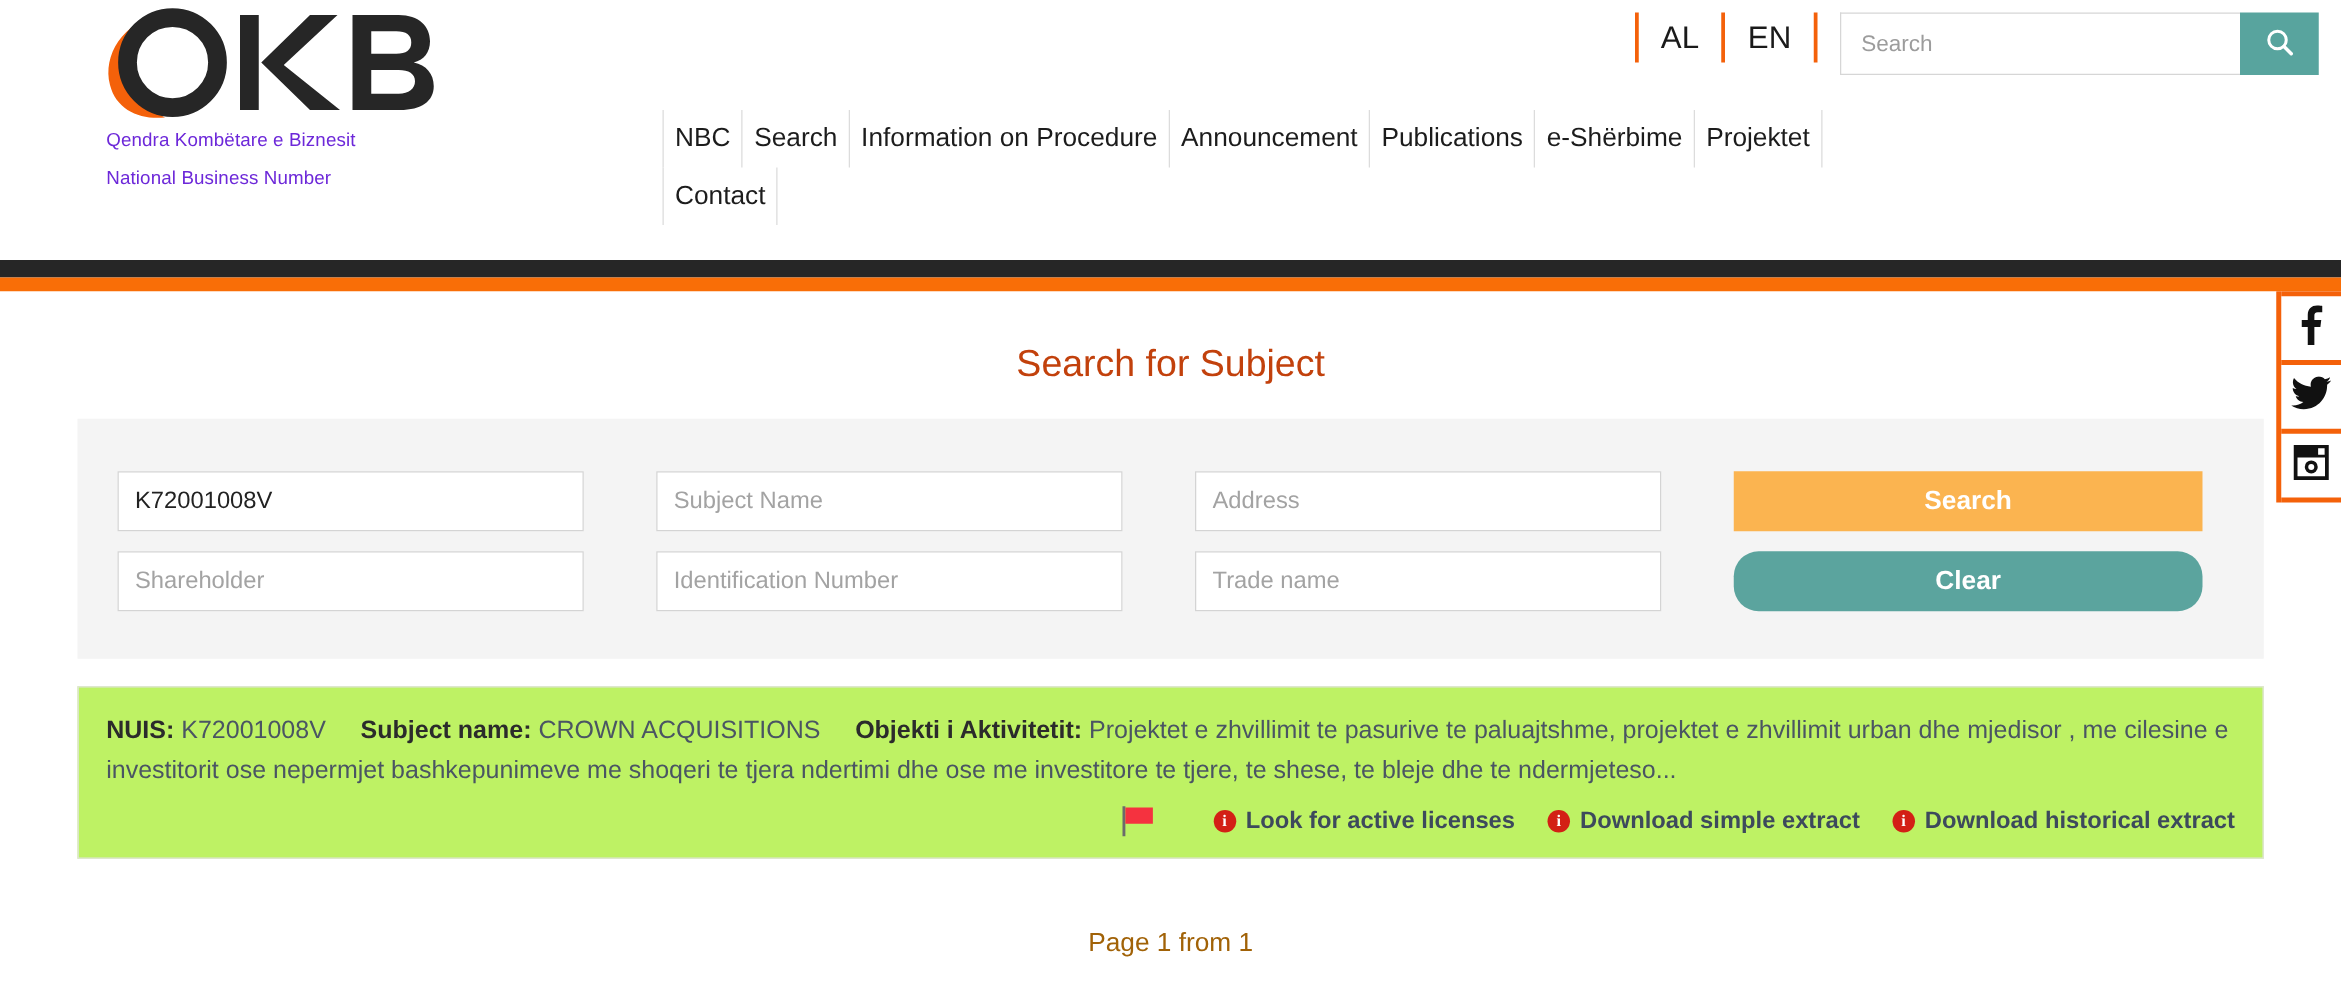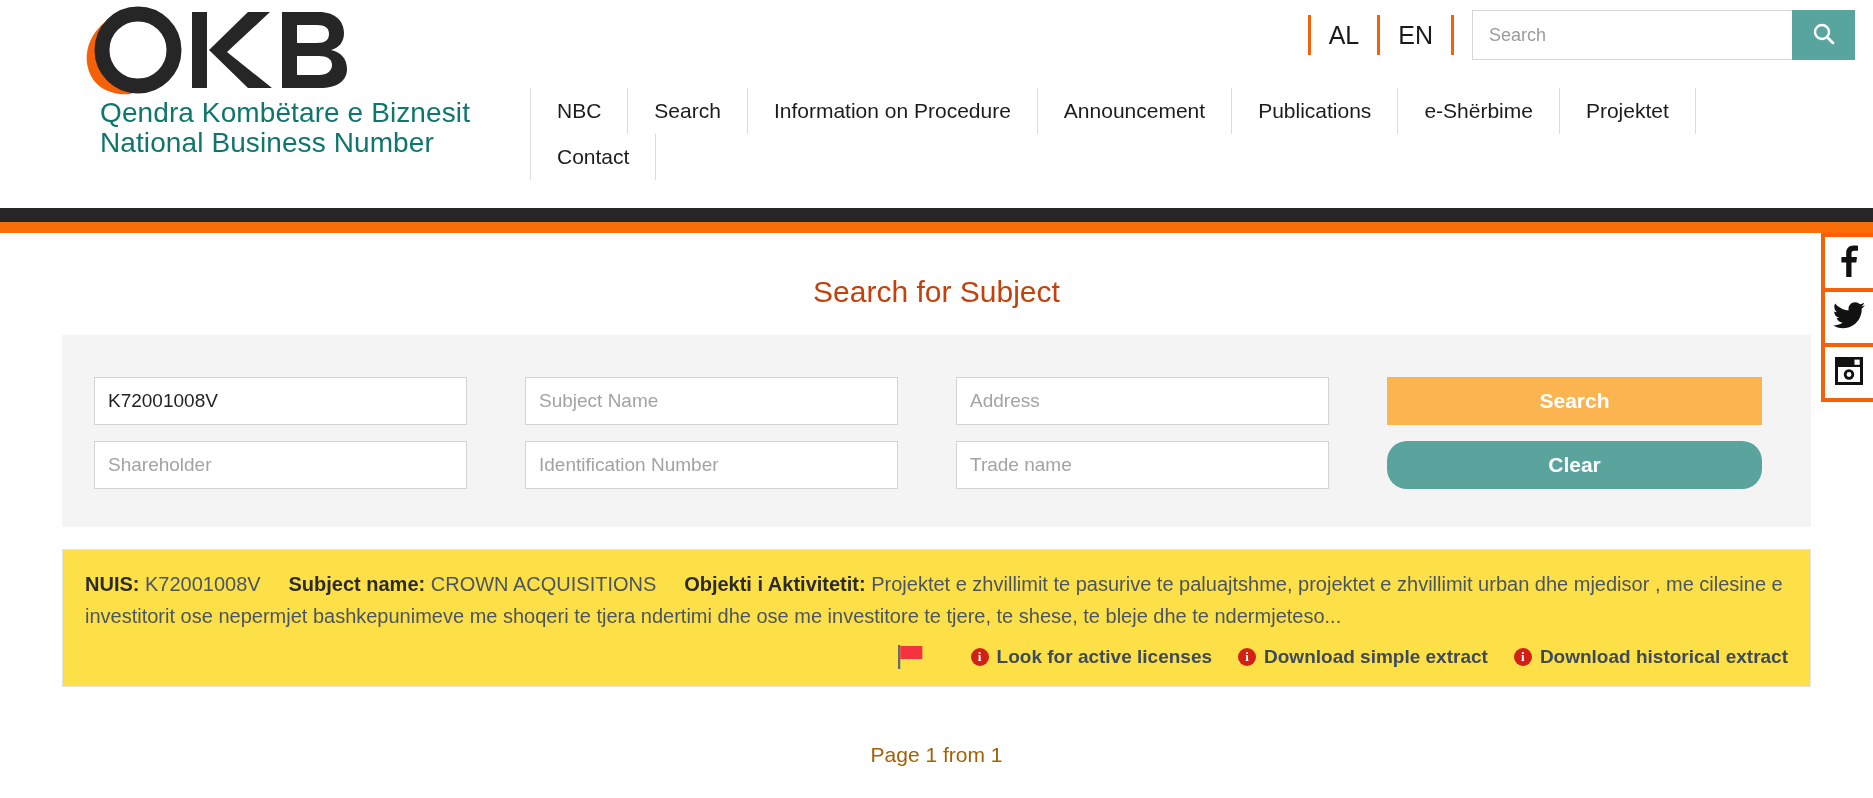--- a/index.html
+++ b/index.html
@@ -28,35 +28,35 @@
   }
   .logo-mark {
     position: relative;
     height: 96px;
     width: 290px;
     margin-left: 10px;
   }
   .logo-svg { display: block; }
 
   .logo-sub {
-    font-size: 28px;
+    font-size: 15px;
     line-height: 30px;
-    color: #0f766e;
+    color: #6d28d9;
     letter-spacing: .1px;
-    margin-left: 34px;
+    margin-left: 19px;
     white-space: nowrap;
   }
 
   
   .topright {
     position: absolute;
     right: 18px;
     top: 10px;
     display: flex;
-    align-items: center;
+    align-items: flex-start;
     height: 50px;
   }
   .lang-sep {
     width: 3px;
     height: 40px;
     background: #f4610a;
     flex: 0 0 auto;
   }
   .lang-link {
     font-size: 25px;
@@ -103,21 +103,21 @@
     top: 88px;
     right: 20px;
     display: flex;
     flex-wrap: wrap;
     align-items: flex-start;
   }
   .nav-item {
     font-size: 21px;
     color: #1c1c1c;
     text-decoration: none;
-    padding: 8px 26px;
+    padding: 8px 9px;
     line-height: 30px;
     border-right: 1px solid #dcdcdc;
     white-space: nowrap;
     cursor: pointer;
   }
   .nav-item.first { border-left: 1px solid #dcdcdc; }
   .nav-row2 { width: 100%; display: flex; }
 
   
   .stripe-dark {
@@ -201,21 +201,21 @@
     font-weight: bold;
     font-family: "Liberation Sans", sans-serif;
     cursor: pointer;
   }
   .btn-search { background: #fbb450; }
   .btn-clear  { background: #5ba49e; border-radius: 20px; }
 
   
   .result-card {
     margin: 22px 62px 0 62px;
-    background: #fde047;
+    background: #bef264;
     border: 1px solid #e2e2e2;
     padding: 18px 22px 12px 22px;
   }
   .result-text {
     font-size: 20px;
     line-height: 32px;
     color: #4a5563;
   }
   .result-text b { color: #2b2b2b; font-weight: bold; }
   .result-val { color: #4a5563; }

